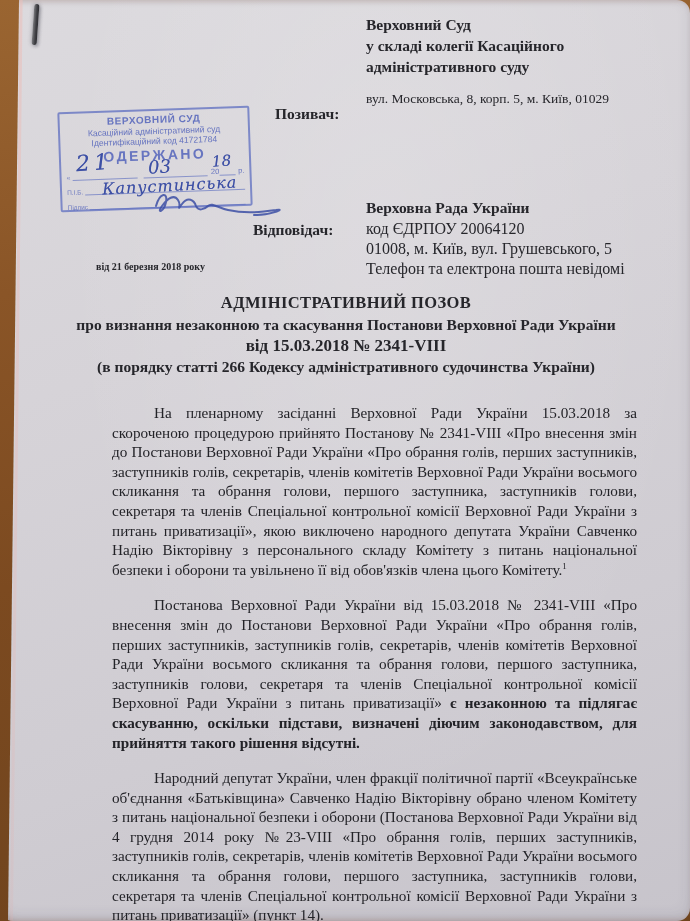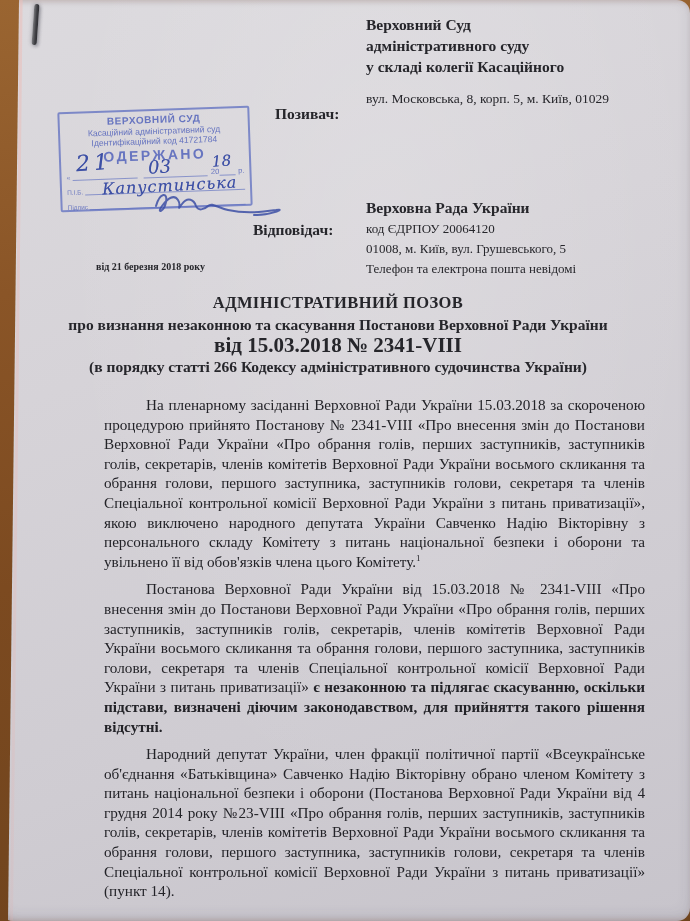--- a/index.html
+++ b/index.html
@@ -67,54 +67,54 @@
   
   .party-label{position:absolute;font-weight:bold;font-size:15.5px;}
   .plaintiff-label{left:275px;top:105px;}
   .respondent-label{left:253px;top:205px;margin-top:16px;}
   .party-block{position:absolute;left:366px;width:290px;}
   .plaintiff-block{top:103px;}
   .respondent-block{top:198px;}
   .party-block .pname{font-weight:bold;font-size:15.5px;line-height:20px;text-align:justify;}
   .party-block .pname.nojust{text-align:left;}
   .party-block .pdet{font-size:13px;line-height:17px;margin-top:2px;}
-  .respondent-block .pdet{font-size:13px;line-height:18px;}
+  .respondent-block .pdet{font-size:16px;line-height:18px;}
   
   .date-line{position:absolute;left:96px;top:261px;font-weight:bold;font-size:10px;}
-  .title-block{position:absolute;left:52px;top:292px;width:572px;text-align:center;font-weight:bold;}
+  .title-block{position:absolute;left:60px;top:292px;width:572px;text-align:center;font-weight:bold;}
   .title-block .t1{font-size:16.5px;letter-spacing:.4px;line-height:22px;}
   .title-block .t2{font-size:15.5px;line-height:21px;}
-  .title-block .t3{font-size:21px;line-height:21px;}
+  .title-block .t3{font-size:17px;line-height:21px;}
   .title-block .t4{font-size:15.5px;line-height:21px;}
   
   .body-text{position:absolute;left:96px;top:387px;width:557px;}
   .body-text p{
-    margin:8px;text-align:justify;text-indent:42px;
+    margin:16px;text-align:justify;text-indent:42px;
     font-size:15.2px;line-height:19.6px;color:#232328;
   }
   .body-text .bld{font-weight:bold;}
   sup{font-size:9px;line-height:0;}
   
   .footnote{position:absolute;left:97px;top:860px;width:557px;}
   .footnote .rule{width:172px;border-top:1.6px solid #3a3a40;margin-bottom:4px;}
   .footnote .ftext{font-size:12.5px;color:#2a2a30;}
 </style>
 </head>
 <body>
 
 <div class="wood"></div>
 
 <div class="paper">
   <div class="paper-edge"></div>
   <div class="staple"></div>
 
   <div class="court-header ink">
     <div class="b">Верховний Суд</div>
+    <div class="b">у складі колегії Касаційного</div>
     <div class="b">адміністративного суду</div>
-    <div class="b">у складі колегії Касаційного</div>
     <div class="addr">вул. Московська, 8, корп. 5, м. Київ, 01029</div>
   </div>
 
   <div class="stamp">
     <div class="s1">ВЕРХОВНИЙ СУД</div>
     <div class="s2">Касаційний адміністративний суд</div>
     <div class="s3">Ідентифікаційний код 41721784</div>
     <div class="s4">ОДЕРЖАНО</div>
     <div class="frow">
       <span class="lbl">«</span>

